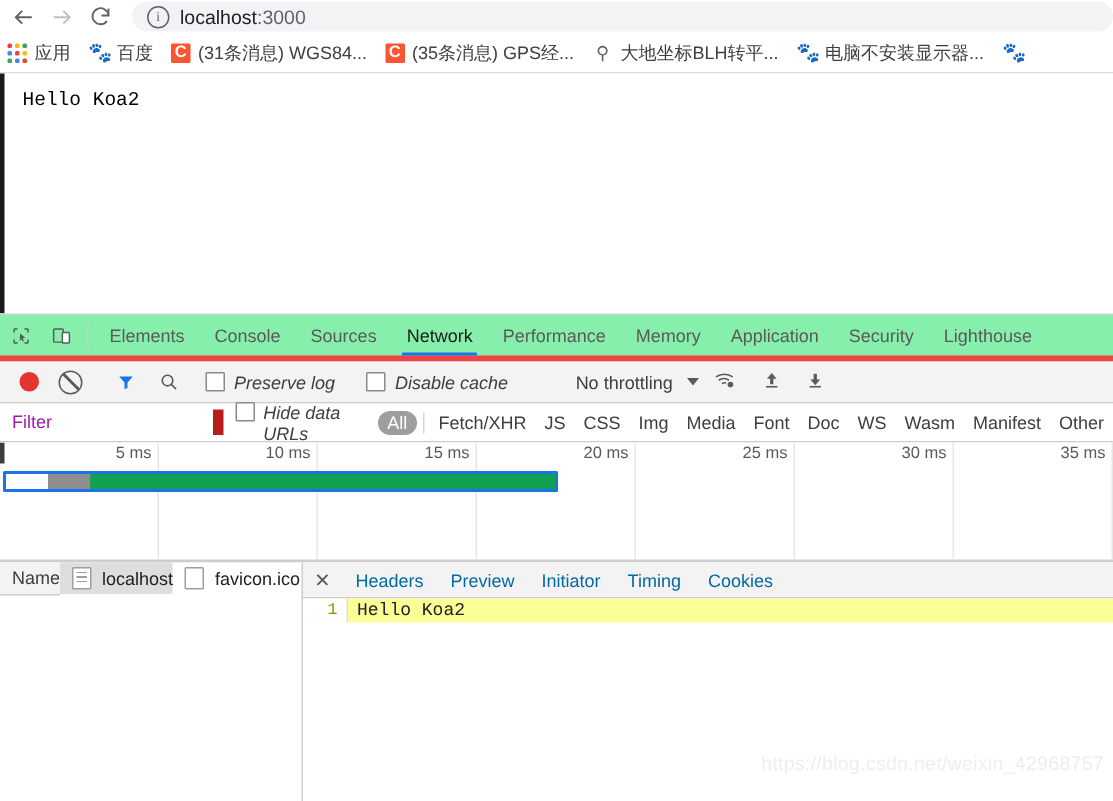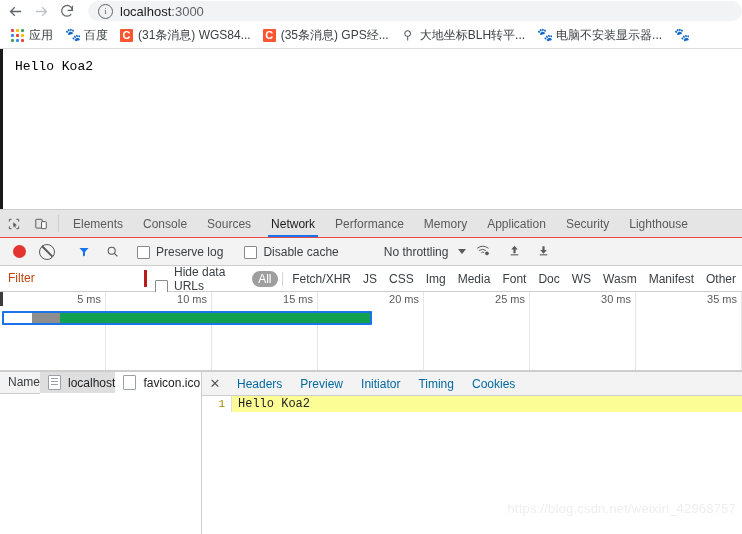--- a/index.html
+++ b/index.html
@@ -69,21 +69,20 @@
   .url-host { color: #202124; }
   .url-rest { color: #5f6368; }
 
   
   .bookmarks {
     height: 26px;
     display: flex;
     align-items: center;
     background: #ffffff;
     border-bottom: 1px solid #dadce0;
-    padding-left: 6px;
     flex: 0 0 auto;
     overflow: hidden;
     white-space: nowrap;
   }
   .bm {
     display: flex;
     align-items: center;
     height: 20px;
     padding: 0 5px;
     margin-right: 2px;
@@ -144,22 +143,22 @@
     display: flex;
     flex-direction: column;
     background: #ffffff;
     border-top: 1px solid #cdcdcd;
     min-height: 0;
   }
   .dt-tabbar {
     height: 27px;
     display: flex;
     align-items: stretch;
-    border-bottom: 1px solid #ef4444;
-    background: #e5e5e5;
+    border-bottom: 4px solid #ef4444;
+    background: #86efac;
     flex: 0 0 auto;
   }
   .dt-iconbtn {
     width: 27px;
     display: flex;
     align-items: center;
     justify-content: center;
     color: #5a5a5a;
   }
   .dt-sep {
@@ -229,22 +228,23 @@
   .cb {
     width: 11px; height: 11px;
     border: 1px solid #8a8a8a;
     background: #fff;
     border-radius: 1px;
     margin-right: 6px;
     flex: 0 0 auto;
   }
   .chk-label {
     display: flex;
-    align-items: flex-end;
+    align-items: flex-start;
     margin-right: 12px;
+    font-style: italic;
   }
   .throttle { margin-right: 6px; padding-left: 33px; }
   .caret-down {
     width: 0; height: 0;
     border-left: 4px solid transparent;
     border-right: 4px solid transparent;
     border-top: 5px solid #5a5a5a;
     margin: 0 10px 0 4px;
   }
   .arrow-btn { margin: 0 8px; color: #5a5a5a; }
@@ -255,22 +255,22 @@
     align-items: center;
     border-bottom: 1px solid #cdcdcd;
     background: #ffffff;
     flex: 0 0 auto;
     font-size: 12px;
     color: #3c4043;
   }
   .filter-input {
     width: 172px;
     padding: 0 8px;
-    color: #c2410c;
-    border-right: 3px solid #b91c1c;
+    color: #a21caf;
+    border-right: 7px solid #b91c1c;
     height: 17px;
     line-height: 17px;
     background: #fff;
   }
   .type-pill {
     padding: 1px 6px;
     border-radius: 8px;
     background: #9e9e9e;
     color: #ffffff;
     margin: 0 0 0 8px;

